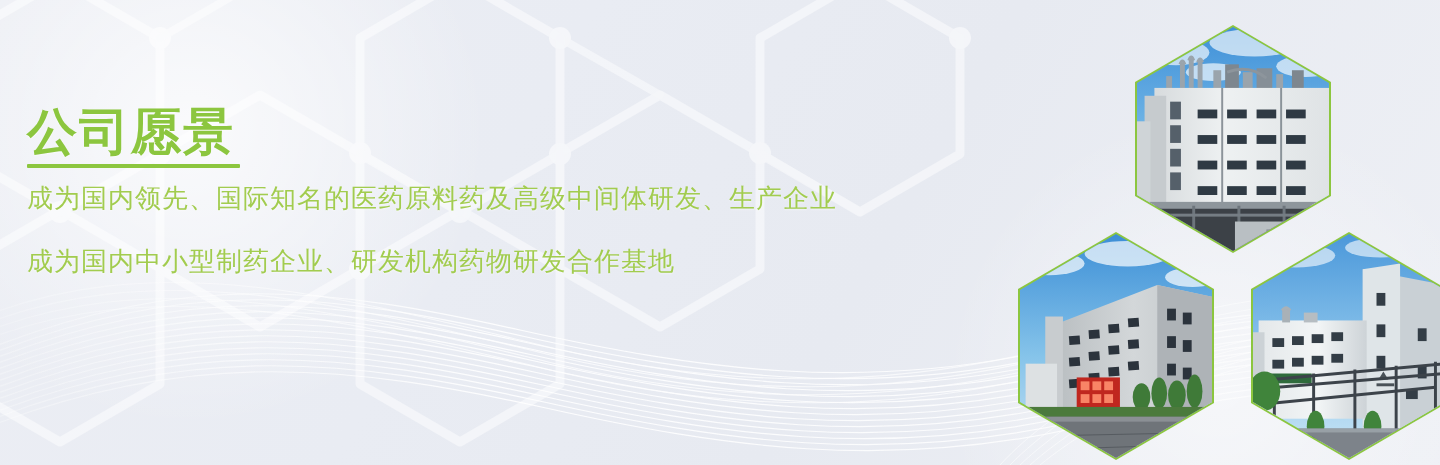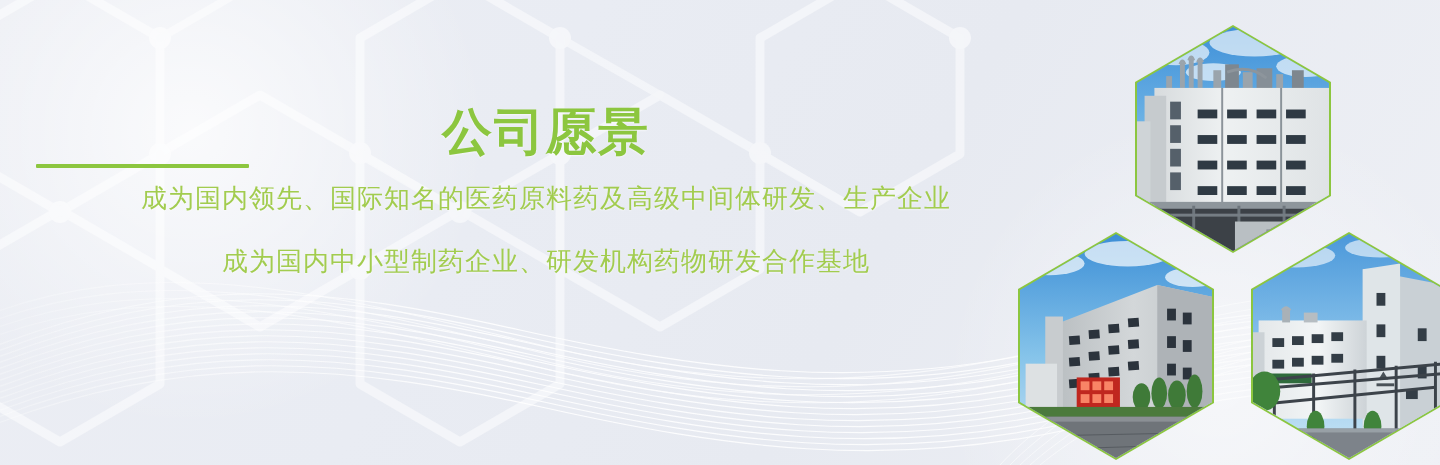--- a/index.html
+++ b/index.html
@@ -39,24 +39,23 @@
     position:absolute;
     right:-60px; bottom:-200px;
     width:560px; height:560px;
     border-radius:50%;
     background:radial-gradient(circle,rgba(255,255,255,.55) 0%,rgba(255,255,255,0) 70%);
   }
 
   
   .text-block {
     position:absolute;
-    left:36px;
+    left:27px;
     top:104px;
     width:1020px;
-    text-align:center;
   }
   .vision-title {
     font-size:50px;
     line-height:56px;
     font-weight:bold;
     color:#8cc63f;
     letter-spacing:2px;
     white-space:nowrap;
     text-shadow:0 1px 2px rgba(255,255,255,.6);
   }

